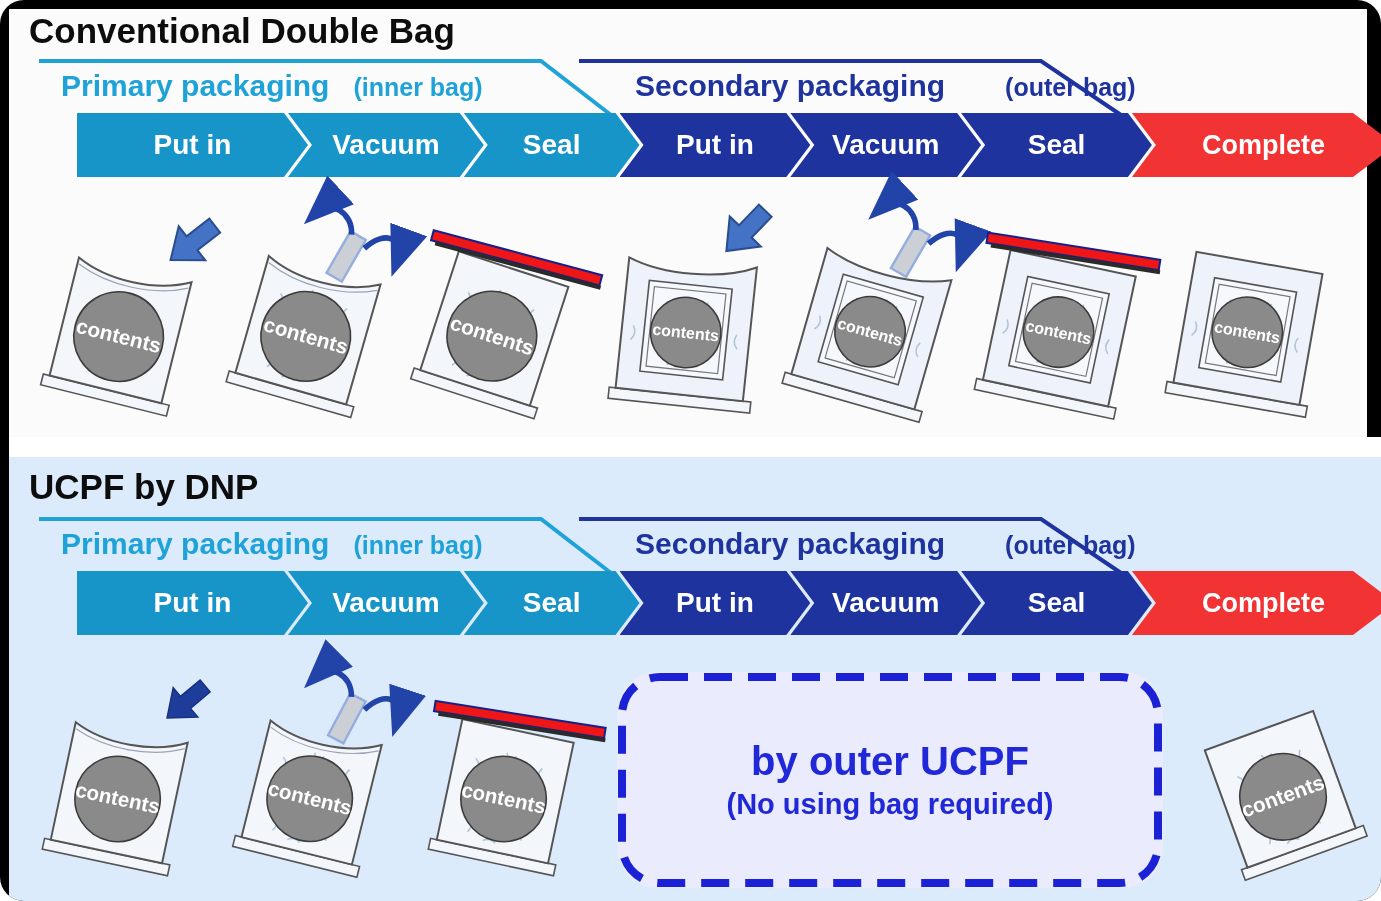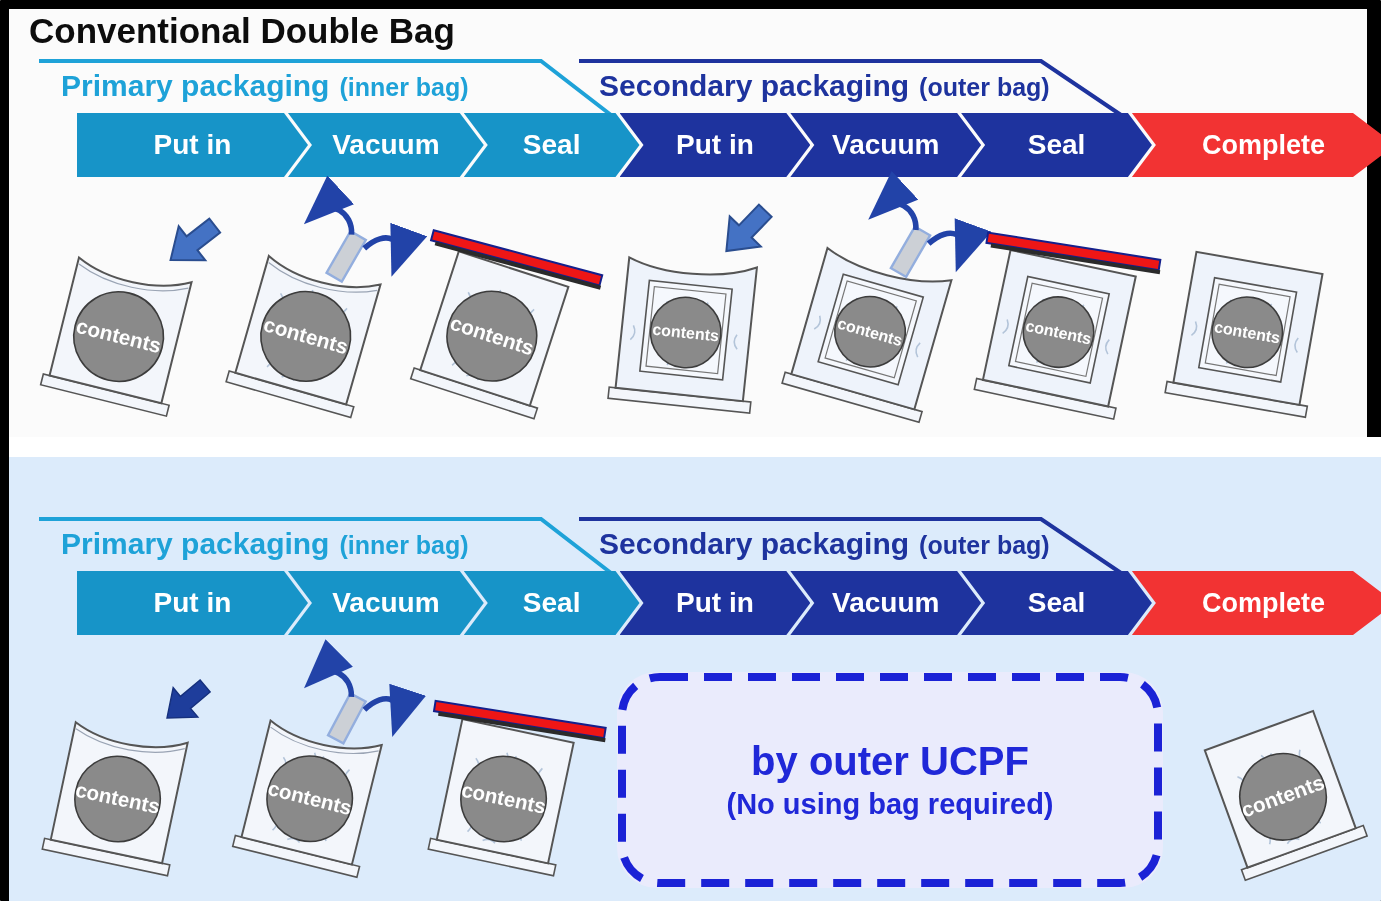--- a/index.html
+++ b/index.html
@@ -4,21 +4,21 @@
 <style>
   html,body { margin:0; padding:0; }
   body {
     width:1381px; height:901px;
     background:#ffffff;
     font-family:"Liberation Sans", sans-serif;
     overflow:hidden;
   }
   .canvas {
     position:relative; width:1381px; height:901px;
-    background:#000; border-radius:1px; overflow:hidden;
+    background:#000; border-radius:24px; overflow:hidden;
   }
   
   .panel-top {
     position:absolute; left:9px; top:9px; width:1358px; height:428px;
     background:#fbfbfb;
   }
   .gap-strip {
     position:absolute; left:9px; top:437px; width:1372px; height:20px;
     background:#ffffff;
   }
@@ -26,25 +26,25 @@
     position:absolute; left:9px; top:457px; width:1372px; height:444px;
     background:#dcebfb;
   }
   .panel-title {
     position:absolute; left:20px;
     font-size:35px; font-weight:bold; color:#0d0d0d; letter-spacing:0px;
   }
   
   .hdr-zone { position:absolute; left:22px; width:1312px; height:60px; }
   .hdr-zone svg { position:absolute; left:0; top:0; }
-  .hdr-text { position:absolute; top:12px; display:flex; align-items:baseline; gap:10px; white-space:nowrap; }
+  .hdr-text { position:absolute; top:12px; display:flex; align-items:baseline; gap:24px; white-space:nowrap; }
   .hdr-main { font-size:30px; font-weight:bold; }
   .hdr-sub  { font-size:25px; font-weight:bold;text-align:right; }
   .cyan-t { color:#1ea2d8; }
-  .navy-t { color:#1e339e; }
+  .navy-t { color:#1e339e;margin-left:36px; }
   
   .bar {
     position:absolute; left:32px; width:1318px; height:64px;
     display:flex; align-items:stretch;padding-left:36px;
   }
   .sg {
     display:flex; align-items:center; justify-content:center;
     color:#fff; font-weight:bold; font-size:28px;
     clip-path:polygon(0 0, calc(100% - 24px) 0, 100% 50%, calc(100% - 24px) 100%, 0 100%, 24px 50%);
   }
@@ -267,20 +267,21 @@
           <circle class="contents-c" cx="100" cy="122" r="44"></circle>
           <text class="contents-t small" x="100" y="129">contents</text>
         </svg>
       </div>
     </div>
   </div>
 
   <div class="gap-strip"></div>
 
   <div class="panel-bottom">
+    <div class="panel-title" style="top:10px">UCPF by DNP</div>
 
     <div class="hdr-zone" style="top:58px">
       <svg width="1312" height="60">
         <polyline points="8,4 510,4 580,58" fill="none" stroke="#1ea2d8" stroke-width="4"></polyline>
         <polyline points="548,4 1010,4 1090,58" fill="none" stroke="#1e339e" stroke-width="4"></polyline>
       </svg>
       <div class="hdr-text" style="left:30px">
         <span class="hdr-main cyan-t">Primary packaging</span>
         <span class="hdr-sub cyan-t">(inner bag)</span>
       </div>

